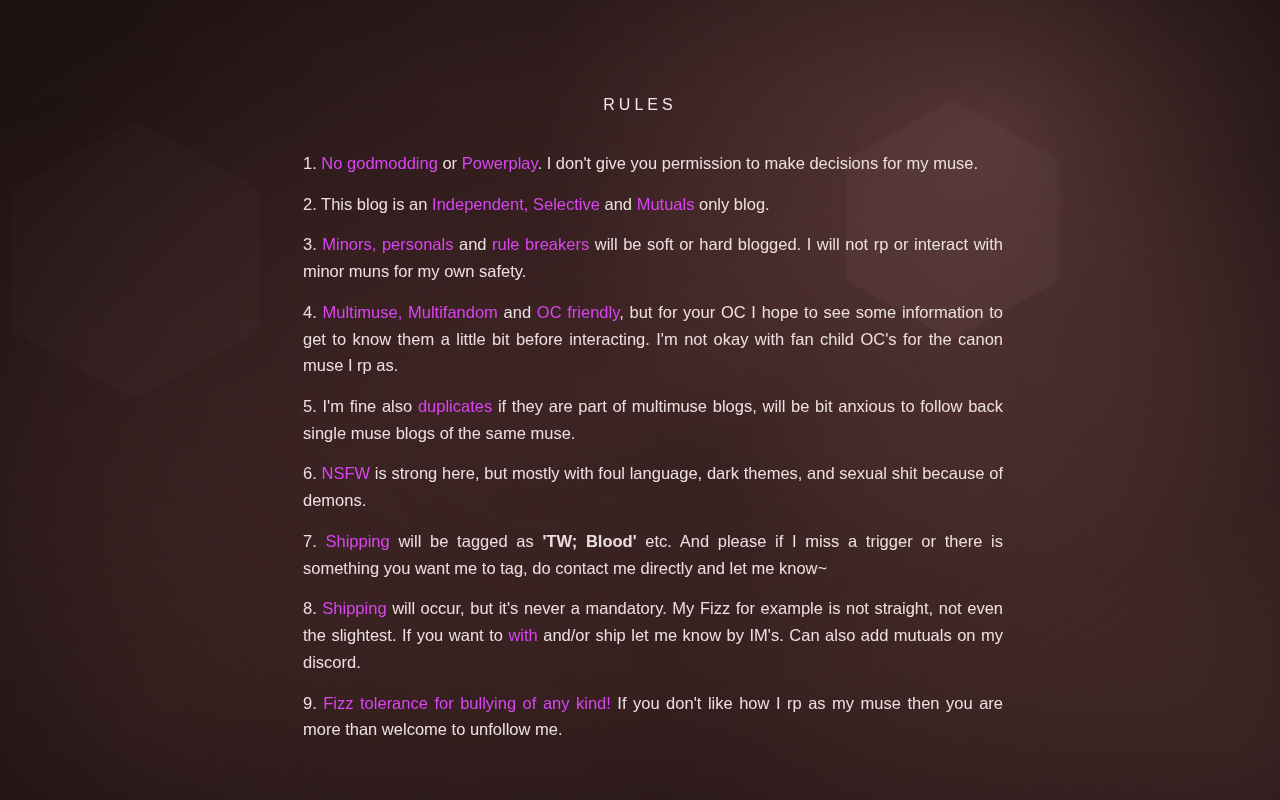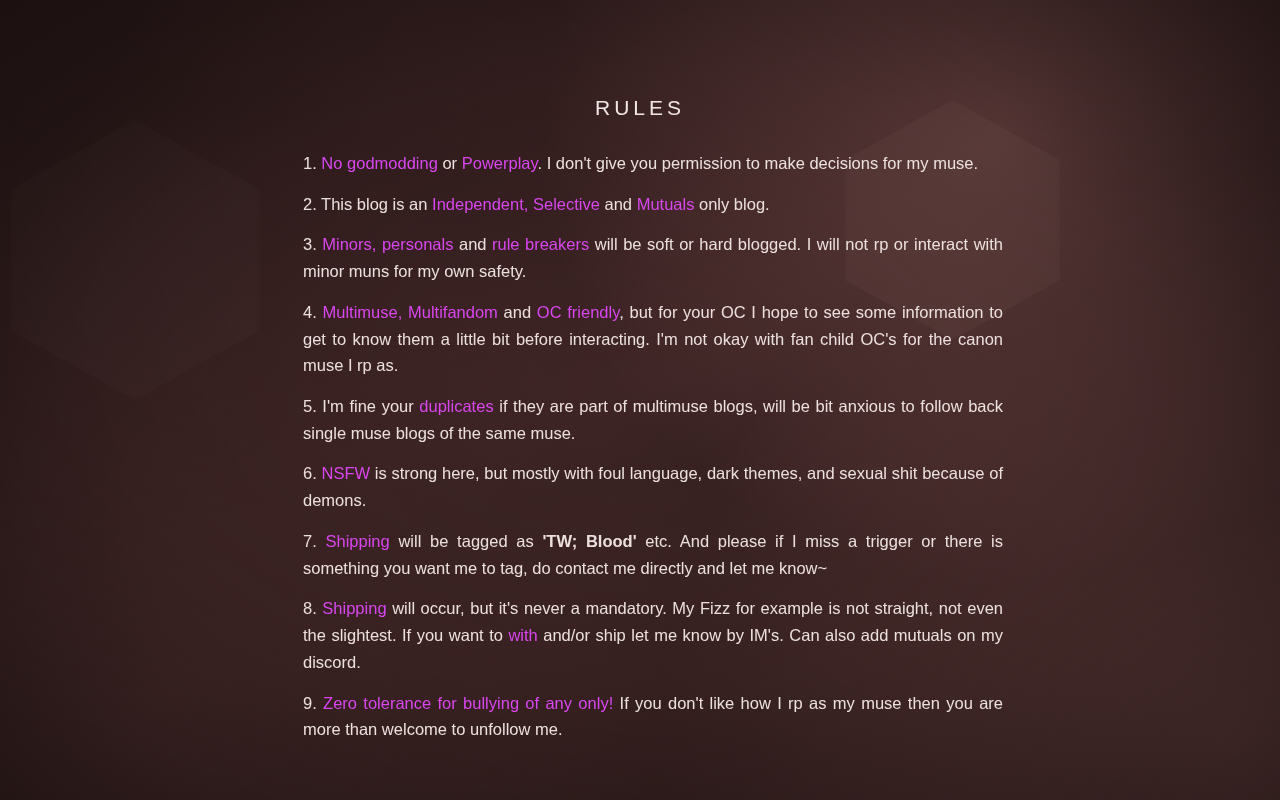--- a/index.html
+++ b/index.html
@@ -56,21 +56,21 @@
     inset: 0;
   }
 
   .title {
     position: absolute;
     top: 96px;
     left: 0;
     width: 1280px;
     text-align: center;
     color: #f2e6e4;
-    font-size: 21px;
+    font-size: 16px;
     letter-spacing: 4px;
     font-weight: 400;
   }
 
   .content {
     position: absolute;
     left: 303px;
     top: 150px;
     width: 700px;
     color: #ece0de;
@@ -100,19 +100,19 @@
 <div class="bg-hex2"></div>
 <div class="bg-vignette"></div>
 
 <div class="page">
   <div class="title">RULES</div>
   <div class="content" id="rules-container">
       <p class="rule justified"><span>1.</span> <span class="hl">No godmodding</span><span> or </span><span class="hl">Powerplay</span><span>. I don't give you permission to make decisions for my muse.</span></p>
       <p class="rule justified"><span>2.</span> <span>This blog is an </span><span class="hl">Independent, Selective</span><span> and </span><span class="hl">Mutuals</span><span> only blog.</span></p>
       <p class="rule justified"><span>3.</span> <span class="hl">Minors, personals</span><span> and </span><span class="hl">rule breakers</span><span> will be soft or hard blogged. I will not rp or interact with minor muns for my own safety.</span></p>
       <p class="rule justified"><span>4.</span> <span class="hl">Multimuse, Multifandom</span><span> and </span><span class="hl">OC friendly</span><span>, but for your OC I hope to see some information to get to know them a little bit before interacting. I'm not okay with fan child OC's for the canon muse I rp as.</span></p>
-      <p class="rule justified"><span>5.</span> <span>I'm fine your </span><span class="hl">duplicates</span><span> if they are part of multimuse blogs, will be bit anxious to follow back single muse blogs of the same muse.</span></p>
+      <p class="rule justified"><span>5.</span> <span>I'm fine also </span><span class="hl">duplicates</span><span> if they are part of multimuse blogs, will be bit anxious to follow back single muse blogs of the same muse.</span></p>
       <p class="rule justified"><span>6.</span> <span class="hl">NSFW</span><span> is strong here, but mostly with foul language, dark themes, and sexual shit because of demons.</span></p>
       <p class="rule justified"><span>7.</span> <span class="hl">Shipping</span><span> will be tagged as </span><span class="ital">'TW; Blood'</span><span> etc. And please if I miss a trigger or there is something you want me to tag, do contact me directly and let me know~</span></p>
       <p class="rule justified"><span>8.</span> <span class="hl">Shipping</span><span> will occur, but it's never a mandatory. My Fizz for example is not straight, not even the slightest. If you want to </span><span class="hl">with</span><span> and/or ship let me know by IM's. Can also add mutuals on my discord.</span></p>
-      <p class="rule justified"><span>9.</span> <span class="hl">Zero tolerance for bullying of any only!</span><span> If you don't like how I rp as my muse then you are more than welcome to unfollow me.</span><br></p>
+      <p class="rule justified"><span>9.</span> <span class="hl">Fizz tolerance for bullying of any kind!</span><span> If you don't like how I rp as my muse then you are more than welcome to unfollow me.</span><br></p>
     </div>
 </div>
 
 </body></html>

